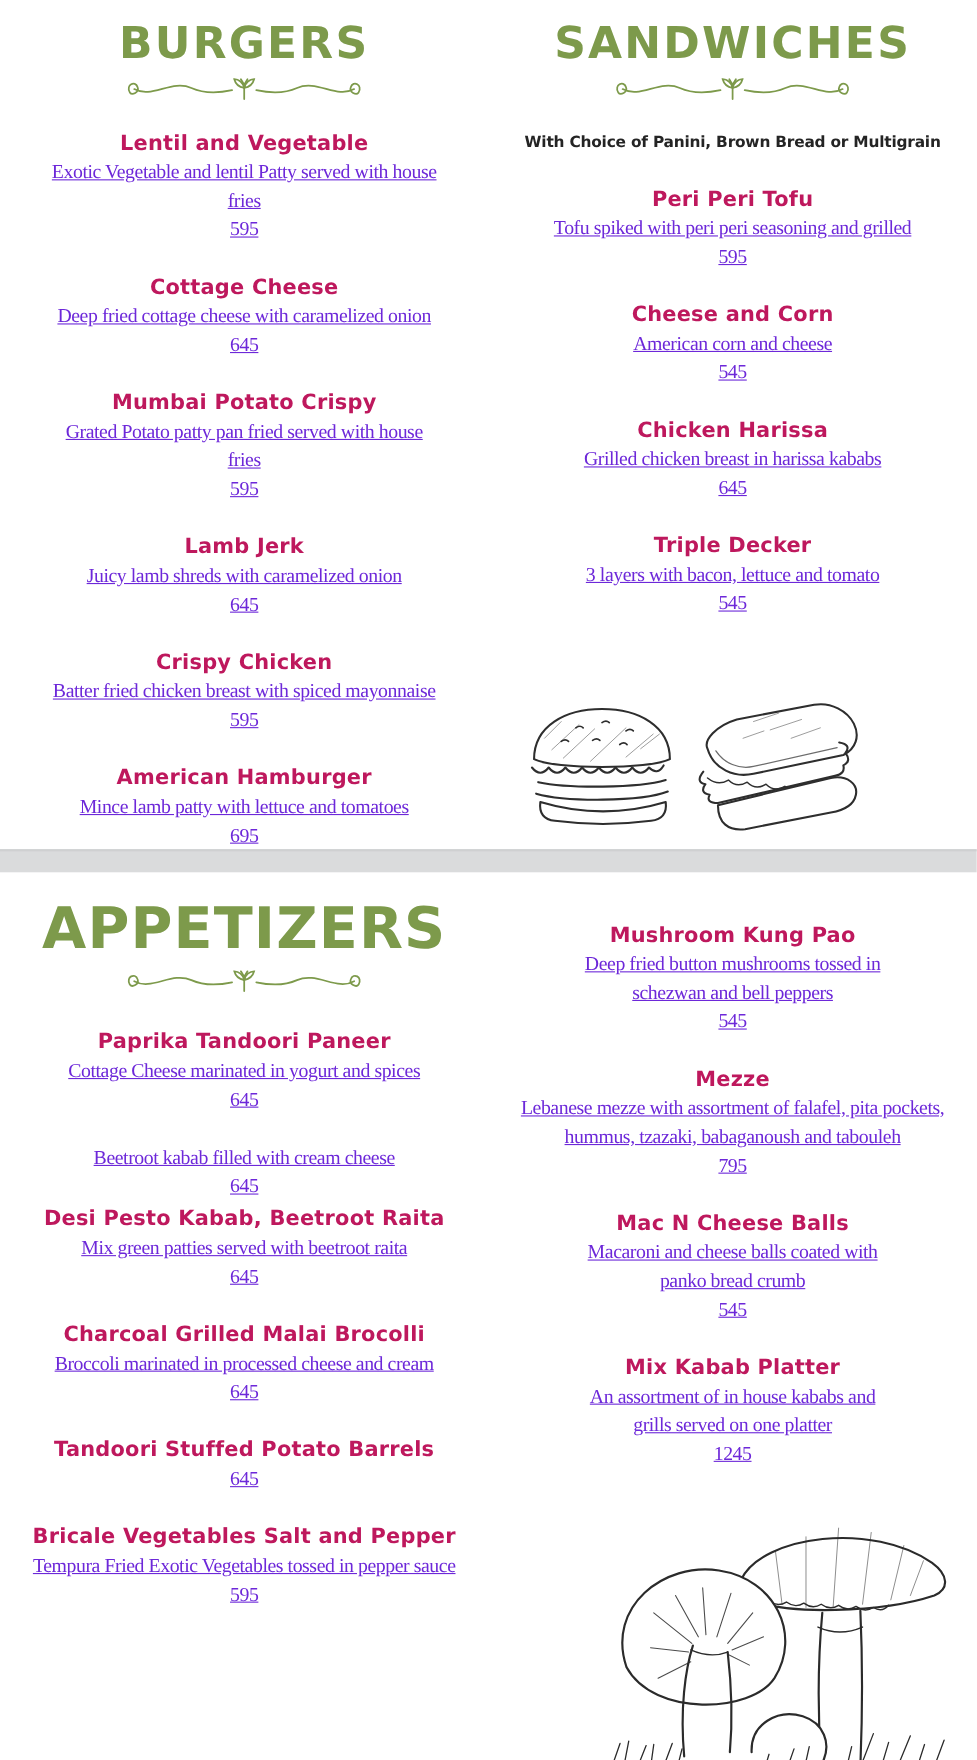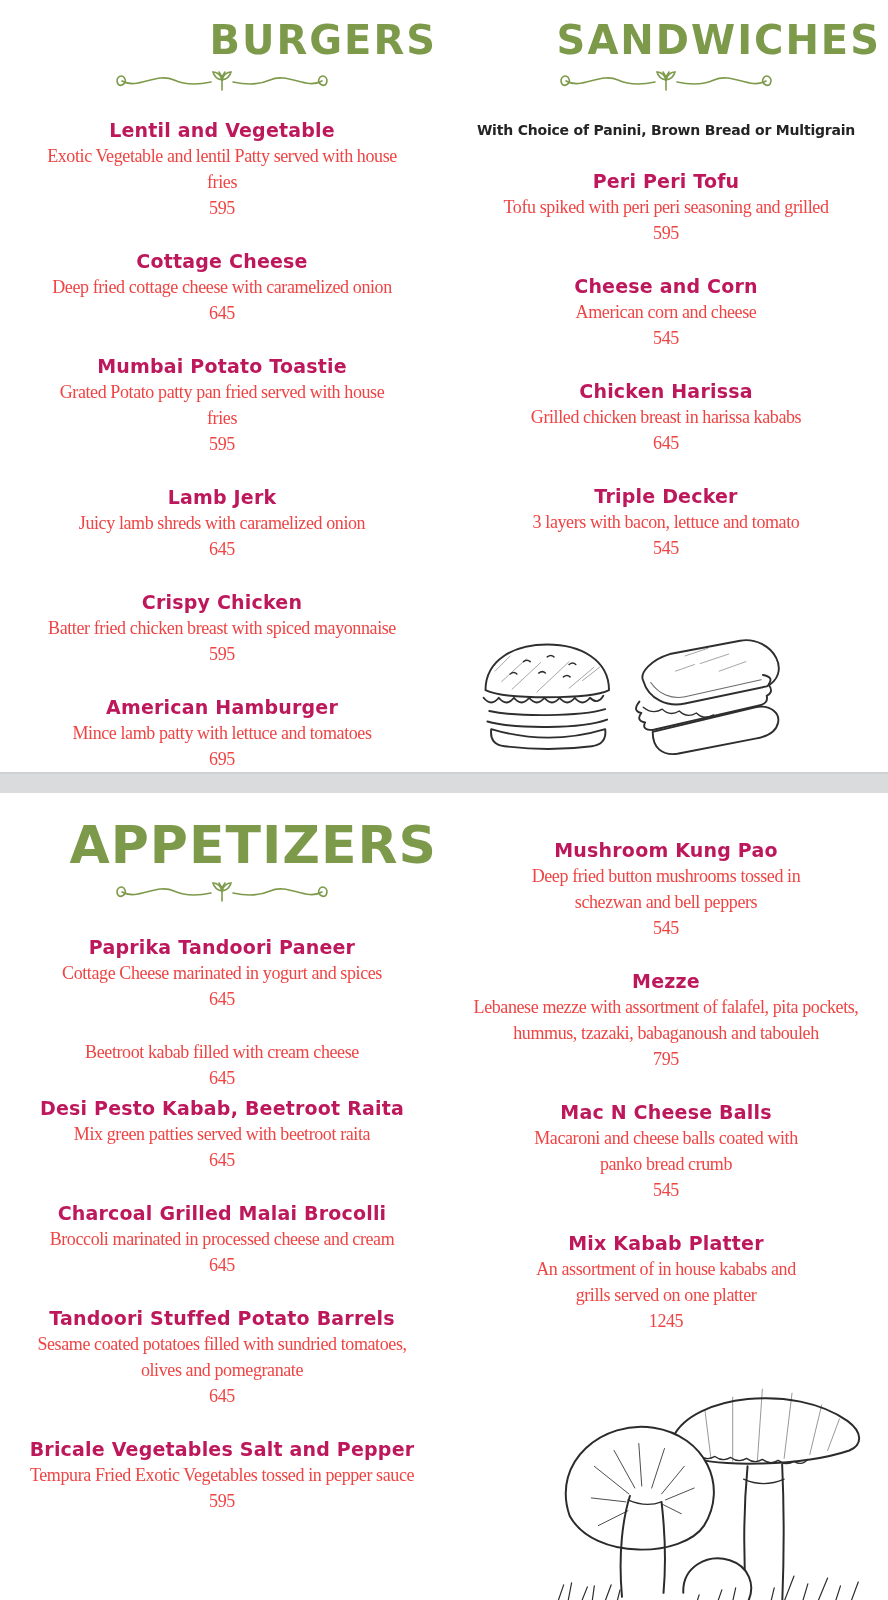--- a/index.html
+++ b/index.html
@@ -11,38 +11,38 @@
   .page{display:grid;grid-template-columns:1fr 1fr;box-sizing:border-box;}
   .page-top{height:772px;}
   .page-bottom{height:807px;overflow:hidden;}
   .divider{height:21px;background:#dadbdc;border-top:2px solid #cfd0d1;box-sizing:border-box;}
   .col{padding:0 7px;text-align:center;box-sizing:border-box;overflow:hidden;}
   .col-pad-top{padding-top:44px;}
   .section-title{
     font-family:"DejaVu Sans",sans-serif;font-weight:bold;
     color:#7d9a4b;font-size:40px;line-height:1;letter-spacing:2px;
     margin:20px 0 0 0;
-    text-align:right;
   }
   .page-bottom .section-title{font-size:52px;margin-top:26px;letter-spacing:1px;}
   .flourish{display:block;margin:7px auto 20px auto;width:232px;height:30px;}
   .page-bottom .flourish{margin-bottom:26px;}
   .note{
     font-family:"DejaVu Sans",sans-serif;font-weight:bold;
     font-size:14px;line-height:26px;margin:0 0 25px 0;letter-spacing:-0.2px;
   }
   .item{margin:0 0 27px 0;}
   .item.tight{margin-top:-23px;}
   .item-name{
     font-family:"DejaVu Sans",sans-serif;font-weight:bold;
     font-size:19px;line-height:26px;letter-spacing:0.2px;color:#be185d;
   }
   .item-desc,.item-price{
-    font-size:18px;line-height:26px;letter-spacing:-0.4px;color:#ef4444;
+    font-size:18px;line-height:26px;letter-spacing:-0.4px;color:#6d28d9;
     white-space:pre-line;
+    text-decoration:underline;
   }
   .illus{display:block;}
   .illus-burger{width:342px;height:148px;margin:58px auto 0 6px;}
   .illus-mushrooms{width:346px;height:262px;margin:10px 0 0 auto;}
 </style>
 </head>
 <body>
 
 <div class="page page-top">
 
@@ -69,21 +69,21 @@
       <div class="item-desc">Exotic Vegetable and lentil Patty served with house
 fries</div>
       <div class="item-price">595</div>
     </div>
     <div class="item">
       <div class="item-name">Cottage Cheese</div>
       <div class="item-desc">Deep fried cottage cheese with caramelized onion</div>
       <div class="item-price">645</div>
     </div>
     <div class="item">
-      <div class="item-name">Mumbai Potato Toastie</div>
+      <div class="item-name">Mumbai Potato Crispy</div>
       <div class="item-desc">Grated Potato patty pan fried served with house
 fries</div>
       <div class="item-price">595</div>
     </div>
     <div class="item">
       <div class="item-name">Lamb Jerk</div>
       <div class="item-desc">Juicy lamb shreds with caramelized onion</div>
       <div class="item-price">645</div>
     </div>
     <div class="item">
@@ -177,22 +177,20 @@
       <div class="item-desc">Mix green patties served with beetroot raita</div>
       <div class="item-price">645</div>
     </div>
     <div class="item">
       <div class="item-name">Charcoal Grilled Malai Brocolli</div>
       <div class="item-desc">Broccoli marinated in processed cheese and cream</div>
       <div class="item-price">645</div>
     </div>
     <div class="item">
       <div class="item-name">Tandoori Stuffed Potato Barrels</div>
-      <div class="item-desc">Sesame coated potatoes filled with sundried tomatoes,
-olives and pomegranate</div>
       <div class="item-price">645</div>
     </div>
     <div class="item">
       <div class="item-name">Bricale Vegetables Salt and Pepper</div>
       <div class="item-desc">Tempura Fried Exotic Vegetables tossed in pepper sauce</div>
       <div class="item-price">595</div>
     </div>
   </div>
 
   <div class="col col-pad-top">

